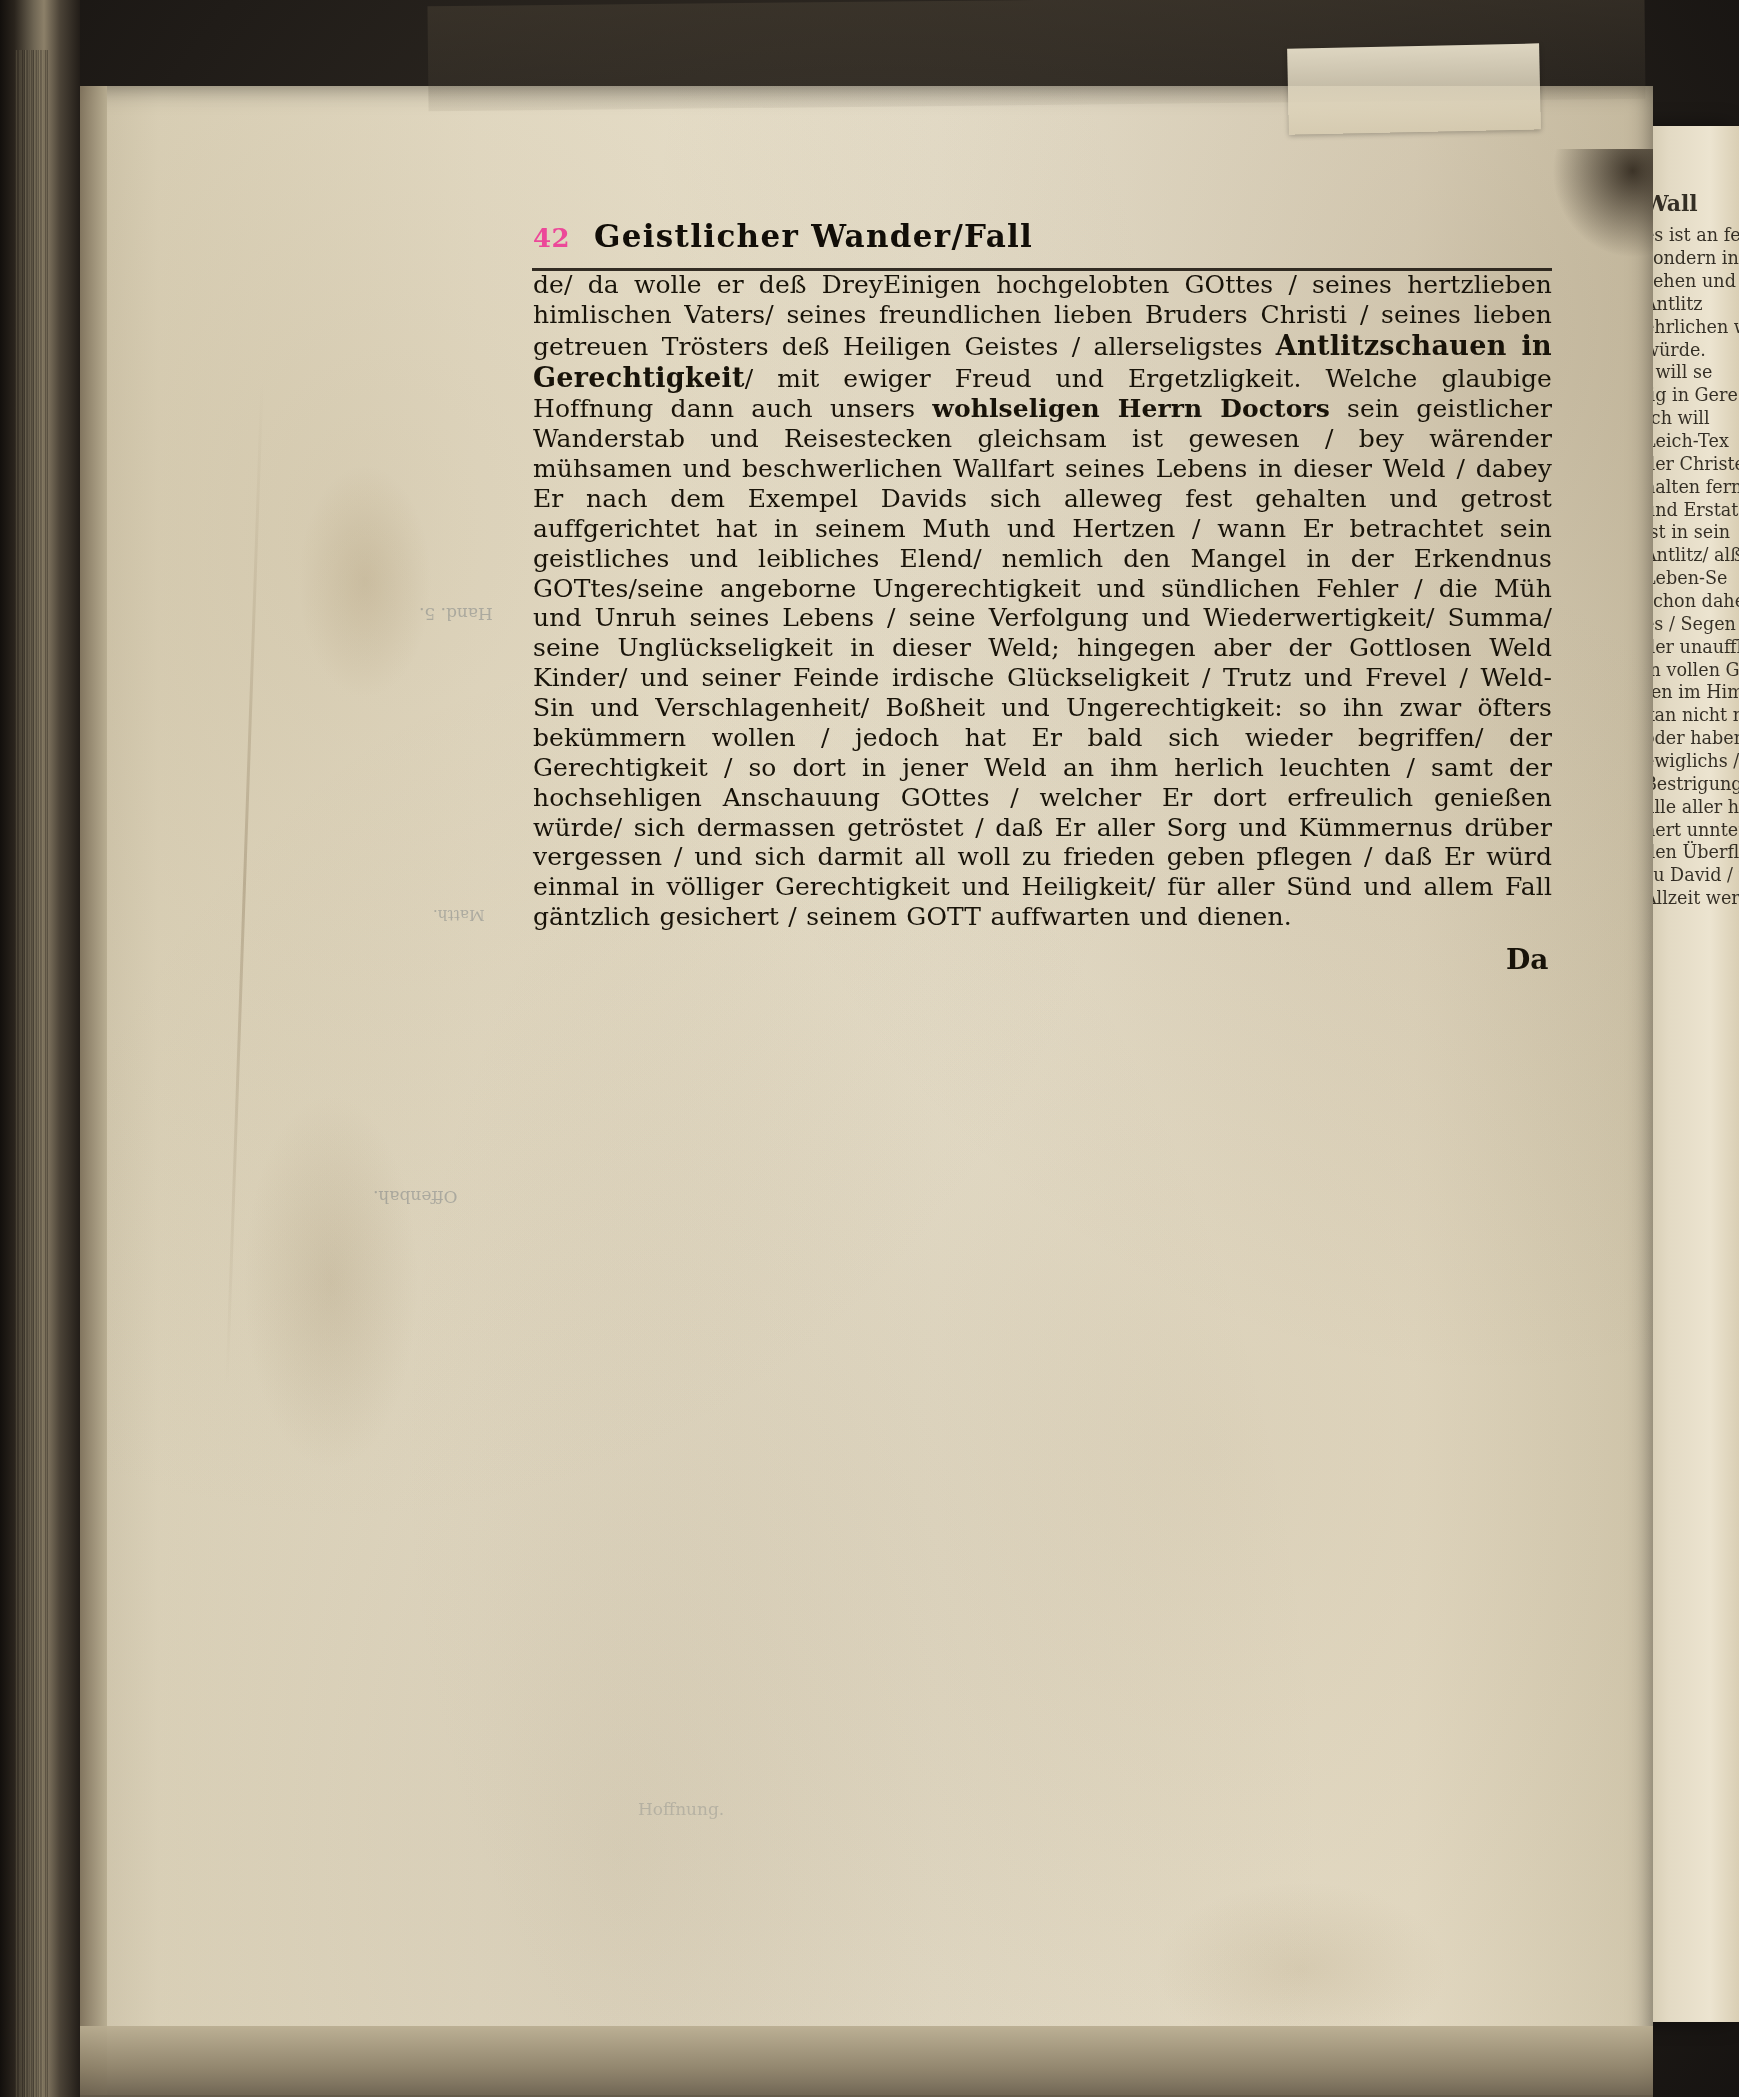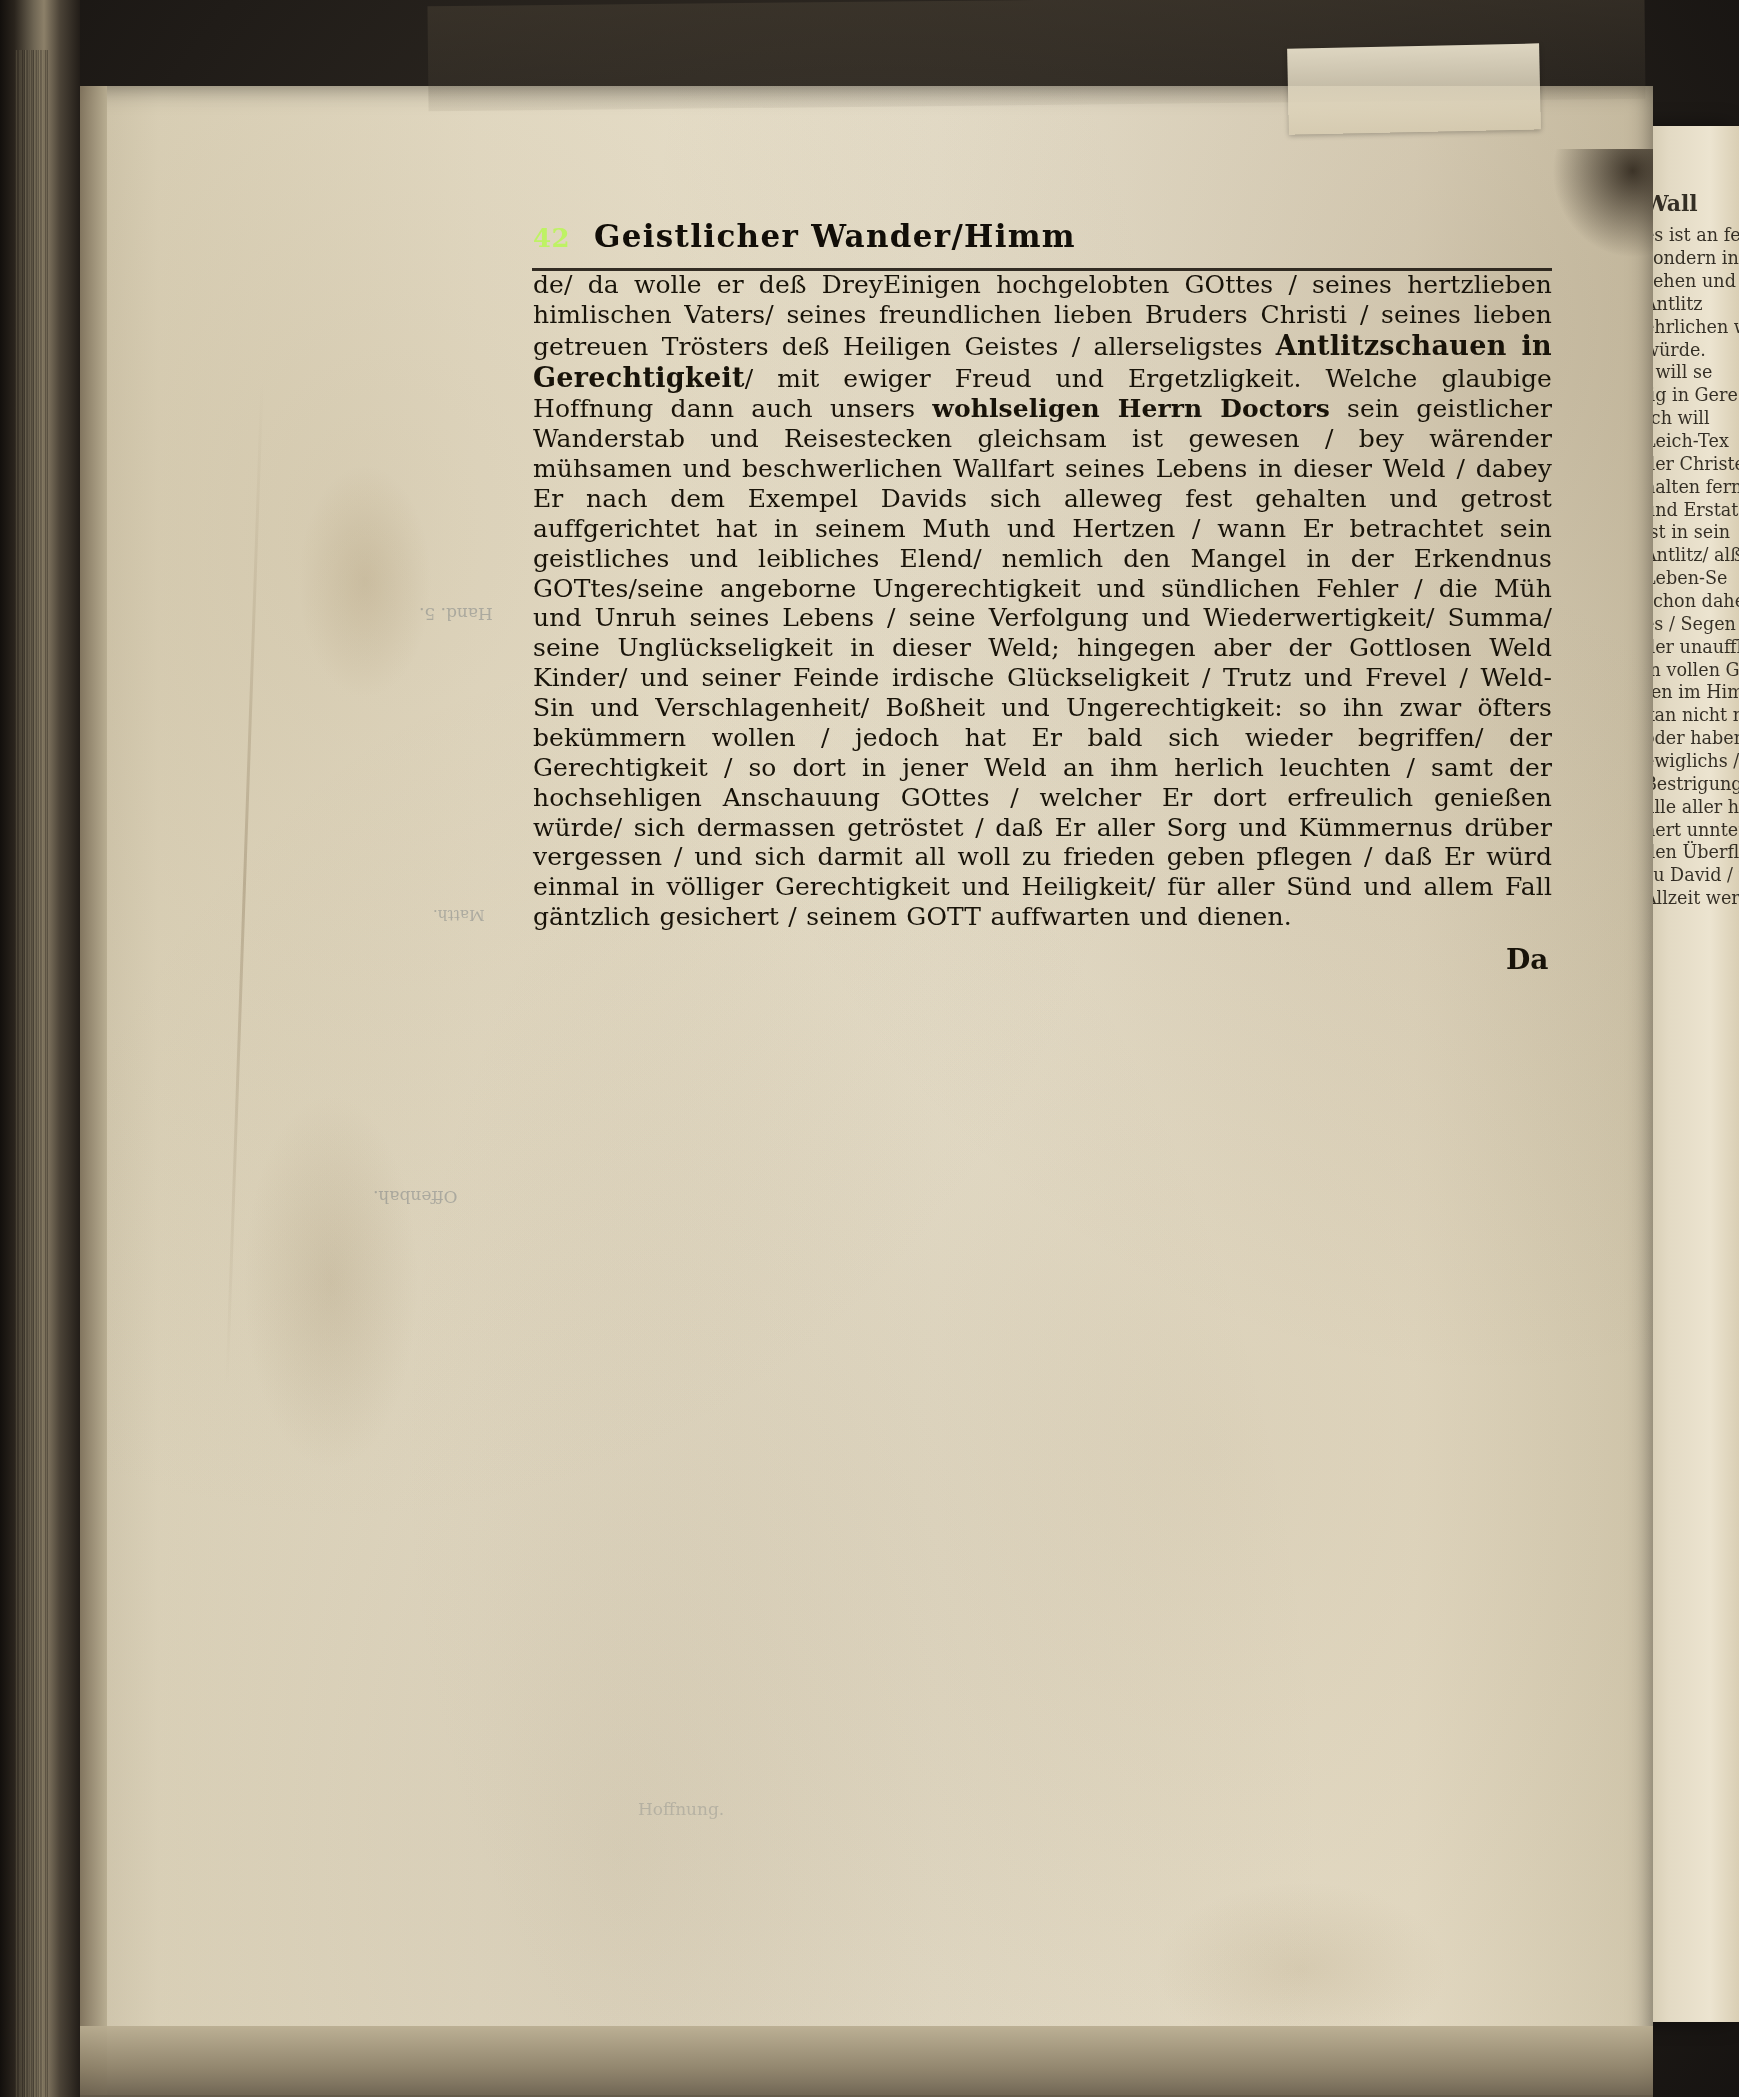--- a/index.html
+++ b/index.html
@@ -172,21 +172,21 @@
   .header-row {
     display: flex;
     align-items: baseline;
     gap: 24px;
     margin-bottom: 5.9px;
   }
   .folio {
     font-size: 26px;
     font-weight: 700;
     letter-spacing: 0.4px;
-    color: #bef264;
+    color: #ec4899;
   }
   .running-head {
     font-size: 31px;
     font-weight: 700;
     letter-spacing: 1.3px;
     color: #120e08;
     white-space: nowrap;
   }
   .rule {
     position: absolute;
@@ -344,21 +344,21 @@
   <div class="tape"></div>
 
   <div class="ghost g1">Hand. 5.</div>
   <div class="ghost g2">Matth.</div>
   <div class="ghost g3">Offenbah.</div>
   <div class="ghost g4">Hoffnung.</div>
 
   <div class="text-block">
     <div class="header-row">
       <span class="folio">42</span>
-      <span class="running-head">Geistlicher Wander/Himm</span>
+      <span class="running-head">Geistlicher Wander/Fall</span>
     </div>
 
     <div class="body">
       <p>
         <span>de/ da wolle er deß DreyEinigen hochgelobten GOttes / seines hertzlieben himlischen Vaters/ seines freundlichen lieben Bruders Christi / seines lieben getreuen Trösters deß Heiligen Geistes / allerseligstes </span><span class="em-bold">Antlitzschauen in Gerechtigkeit</span><span>/ mit ewiger Freud und Ergetzligkeit.   Welche glaubige Hoffnung dann auch unsers </span><span class="em-semibold">wohlseligen Herrn Doctors</span><span> sein geistlicher Wanderstab und Reisestecken gleichsam ist gewesen /  bey wärender mühsamen und beschwerlichen Wallfart seines Lebens in dieser Weld / dabey Er nach dem Exempel Davids sich alleweg fest gehalten und getrost auffgerichtet hat in seinem Muth und Hertzen / wann Er betrachtet sein geistliches und leibliches Elend/ nemlich den Mangel in der Erkendnus GOTtes/seine angeborne Ungerechtigkeit und sündlichen Fehler /  die Müh und Unruh seines Lebens / seine Verfolgung und Wiederwertigkeit/   Summa/ seine Unglückseligkeit in dieser Weld; hingegen aber der Gottlosen Weld Kinder/  und seiner Feinde irdische Glückseligkeit /  Trutz und Frevel / Weld-Sin und Verschlagenheit/ Boßheit und Ungerechtigkeit: so ihn zwar öfters bekümmern wollen / jedoch hat Er bald sich wieder begriffen/ der Gerechtigkeit / so dort in jener Weld an ihm herlich leuchten / samt der hochsehligen Anschauung GOttes / welcher Er dort erfreulich genießen würde/ sich dermassen getröstet / daß Er aller Sorg und Kümmernus drüber vergessen /  und sich darmit all woll zu frieden geben pflegen / daß Er würd einmal in völliger Gerechtigkeit und Heiligkeit/  für aller Sünd und allem Fall gäntzlich gesichert / seinem GOTT auffwarten und dienen.</span>
       </p>
       <div class="catchword">Da</div>
     </div>
   </div>
 

